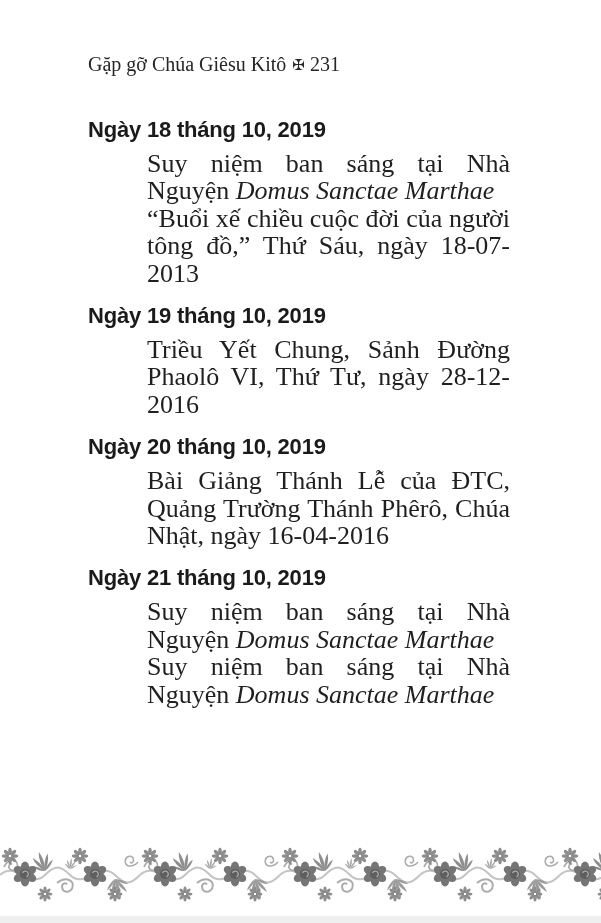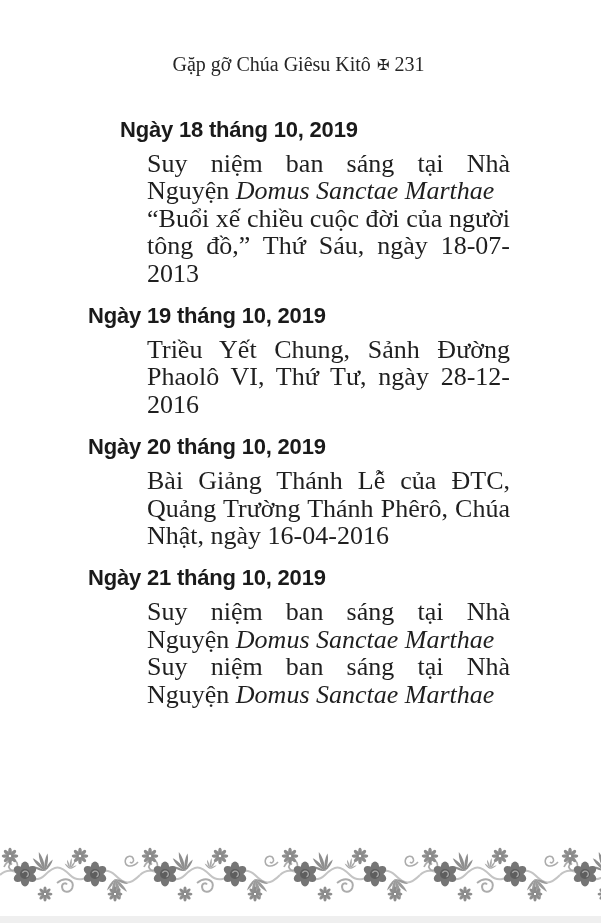--- a/index.html
+++ b/index.html
@@ -10,21 +10,21 @@
     background: #ffffff;
     overflow: hidden;
     font-family: "Liberation Serif", serif;
     color: #1f1f1f;
   }
   .running-header {
     position: absolute;
     top: 52px;
     left: 88px;
     right: 92px;
-    text-align: center;
+    text-align: left;
     font-size: 20px;
     line-height: 24px;
     color: #262626;
     white-space: nowrap;
   }
   .running-header .cross {
     font-size: 15px;
     margin: 0 5px 0 6px;
     position: relative;
     top: -1px;
@@ -37,21 +37,21 @@
   }
   .entry-heading {
     font-family: "Liberation Sans", sans-serif;
     font-weight: bold;
     font-size: 22px;
     line-height: 28px;
     letter-spacing: -0.2px;
     color: #1a1a1a;
     margin: 15px 0 6px 0;
   }
-  .entry:first-child .entry-heading { margin-top: 0; margin-left: 32px; }
+  .entry:first-child .entry-heading { margin-top: 0; }
   .body-par {
     font-size: 26px;
     line-height: 27.4px;
     margin: 0 0 0 59px;
     text-align: justify;
     color: #1f1f1f;
   }
   .it { font-style: italic; }
   .ornament-band {
     position: absolute;

